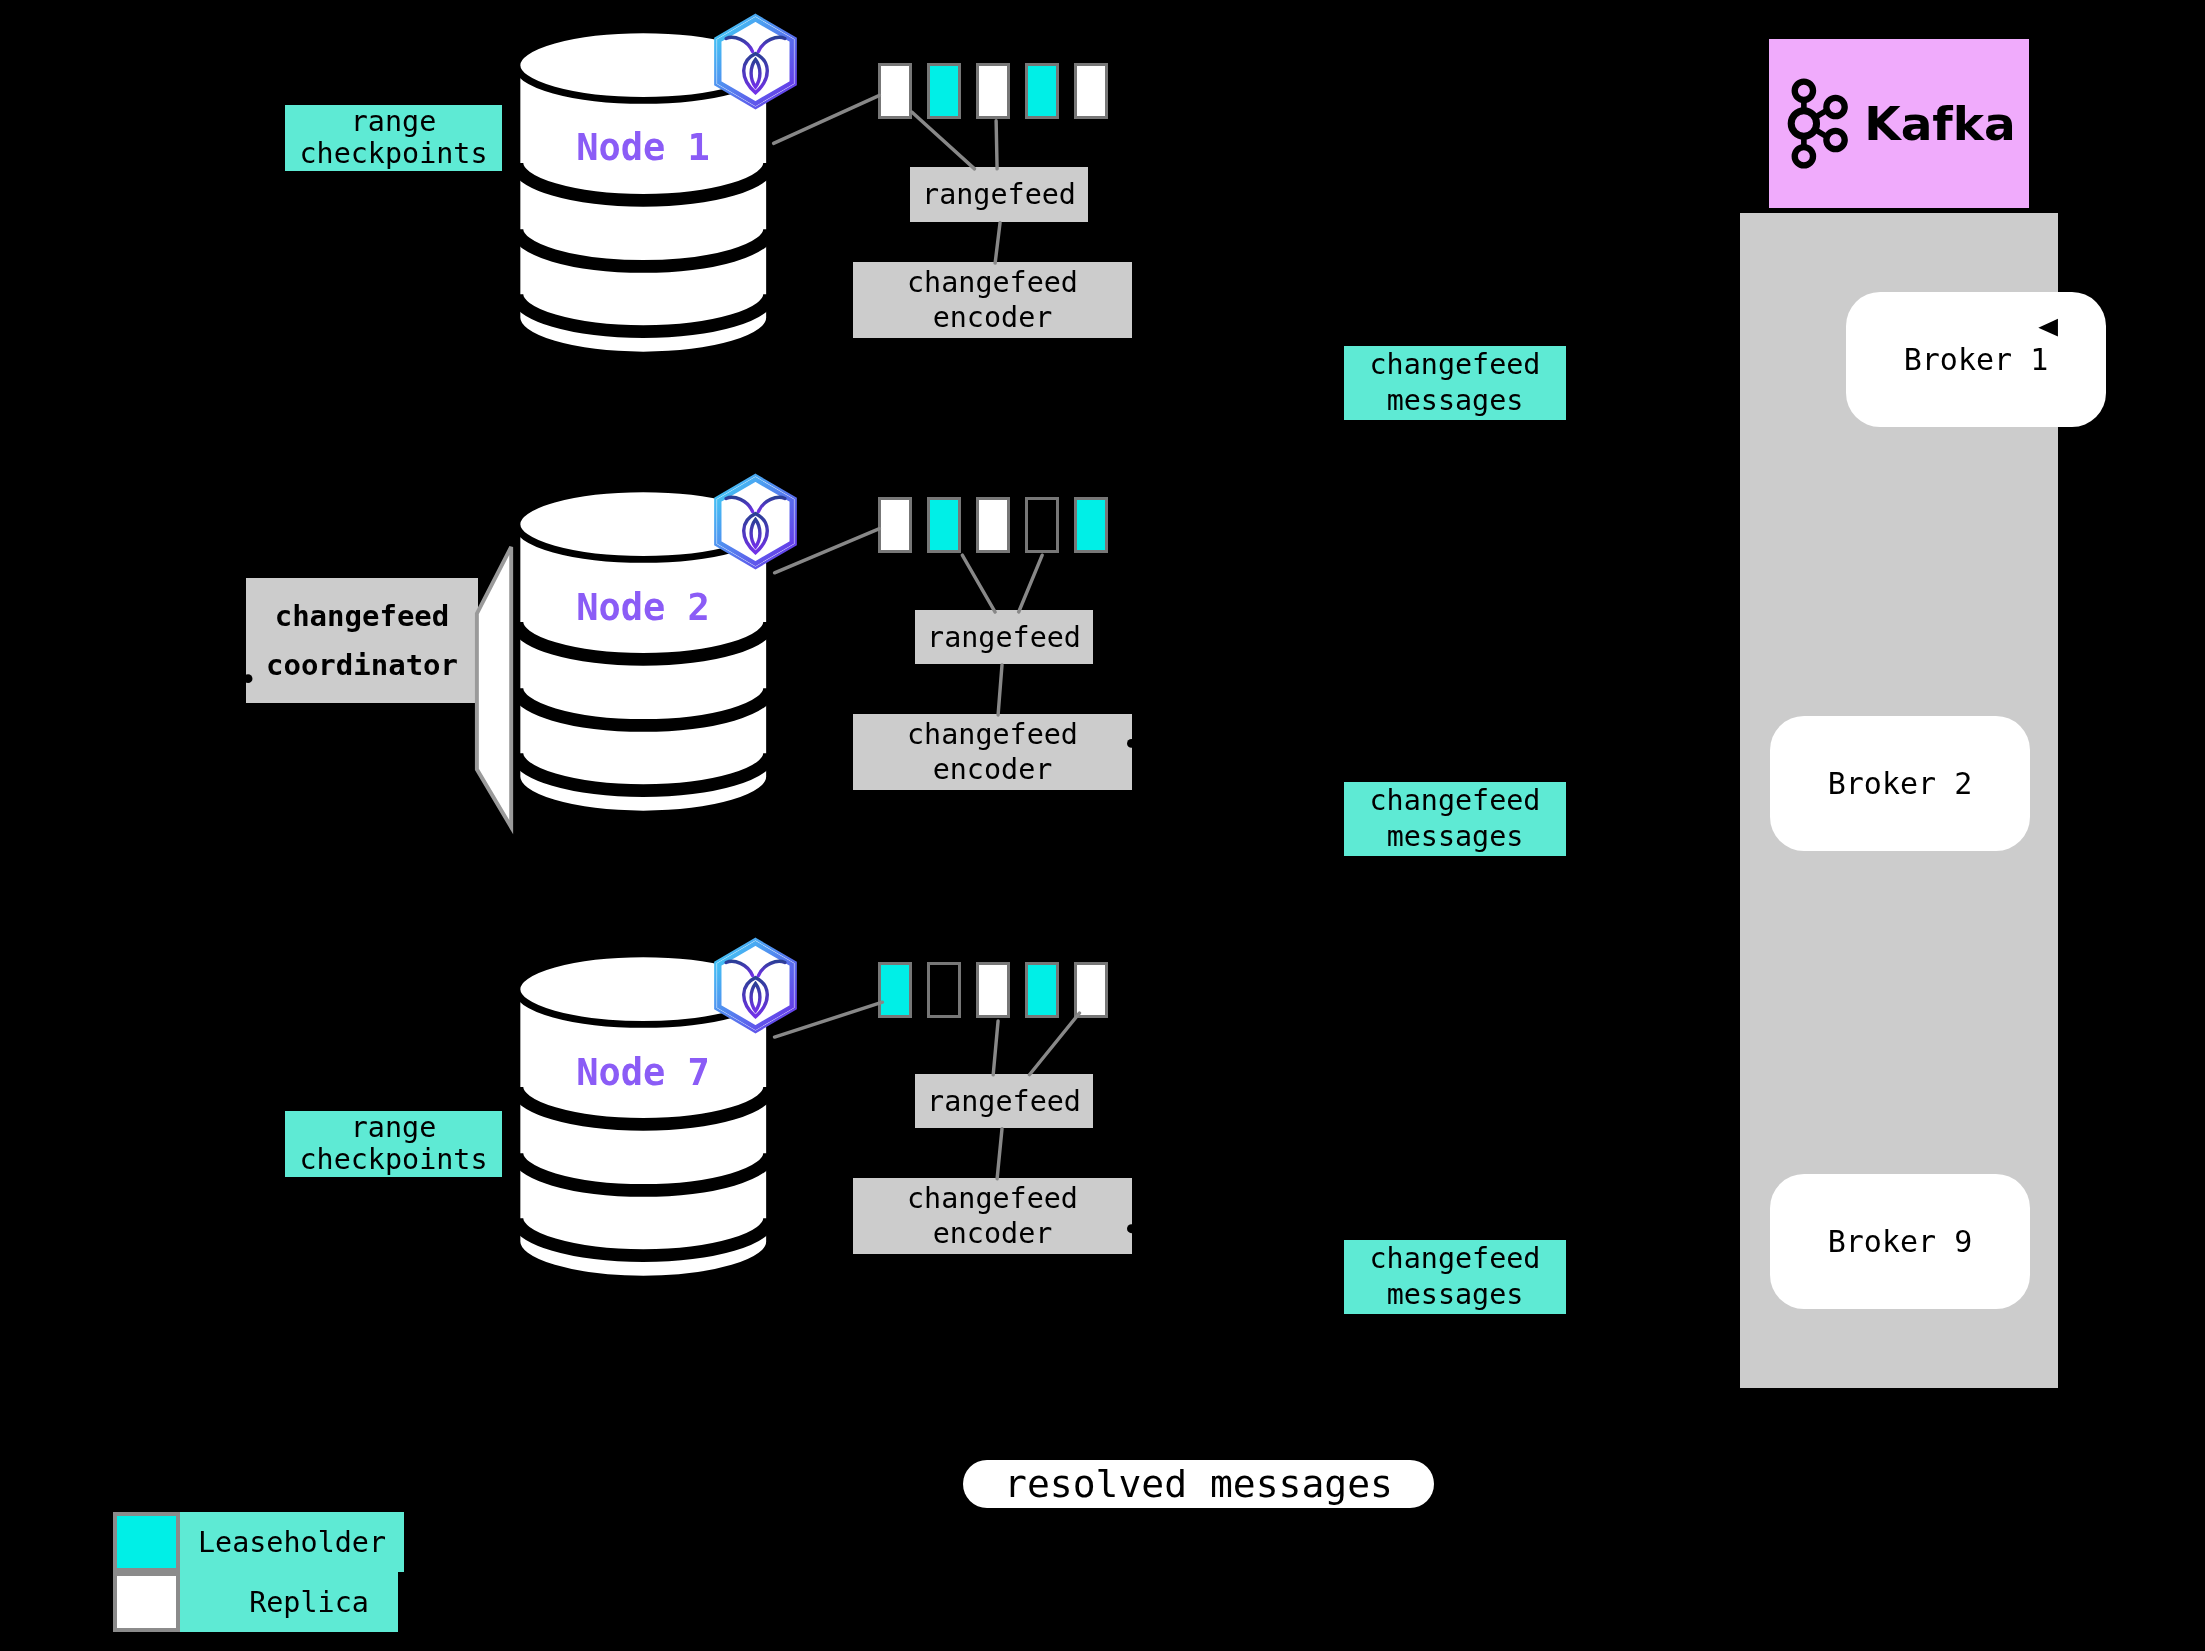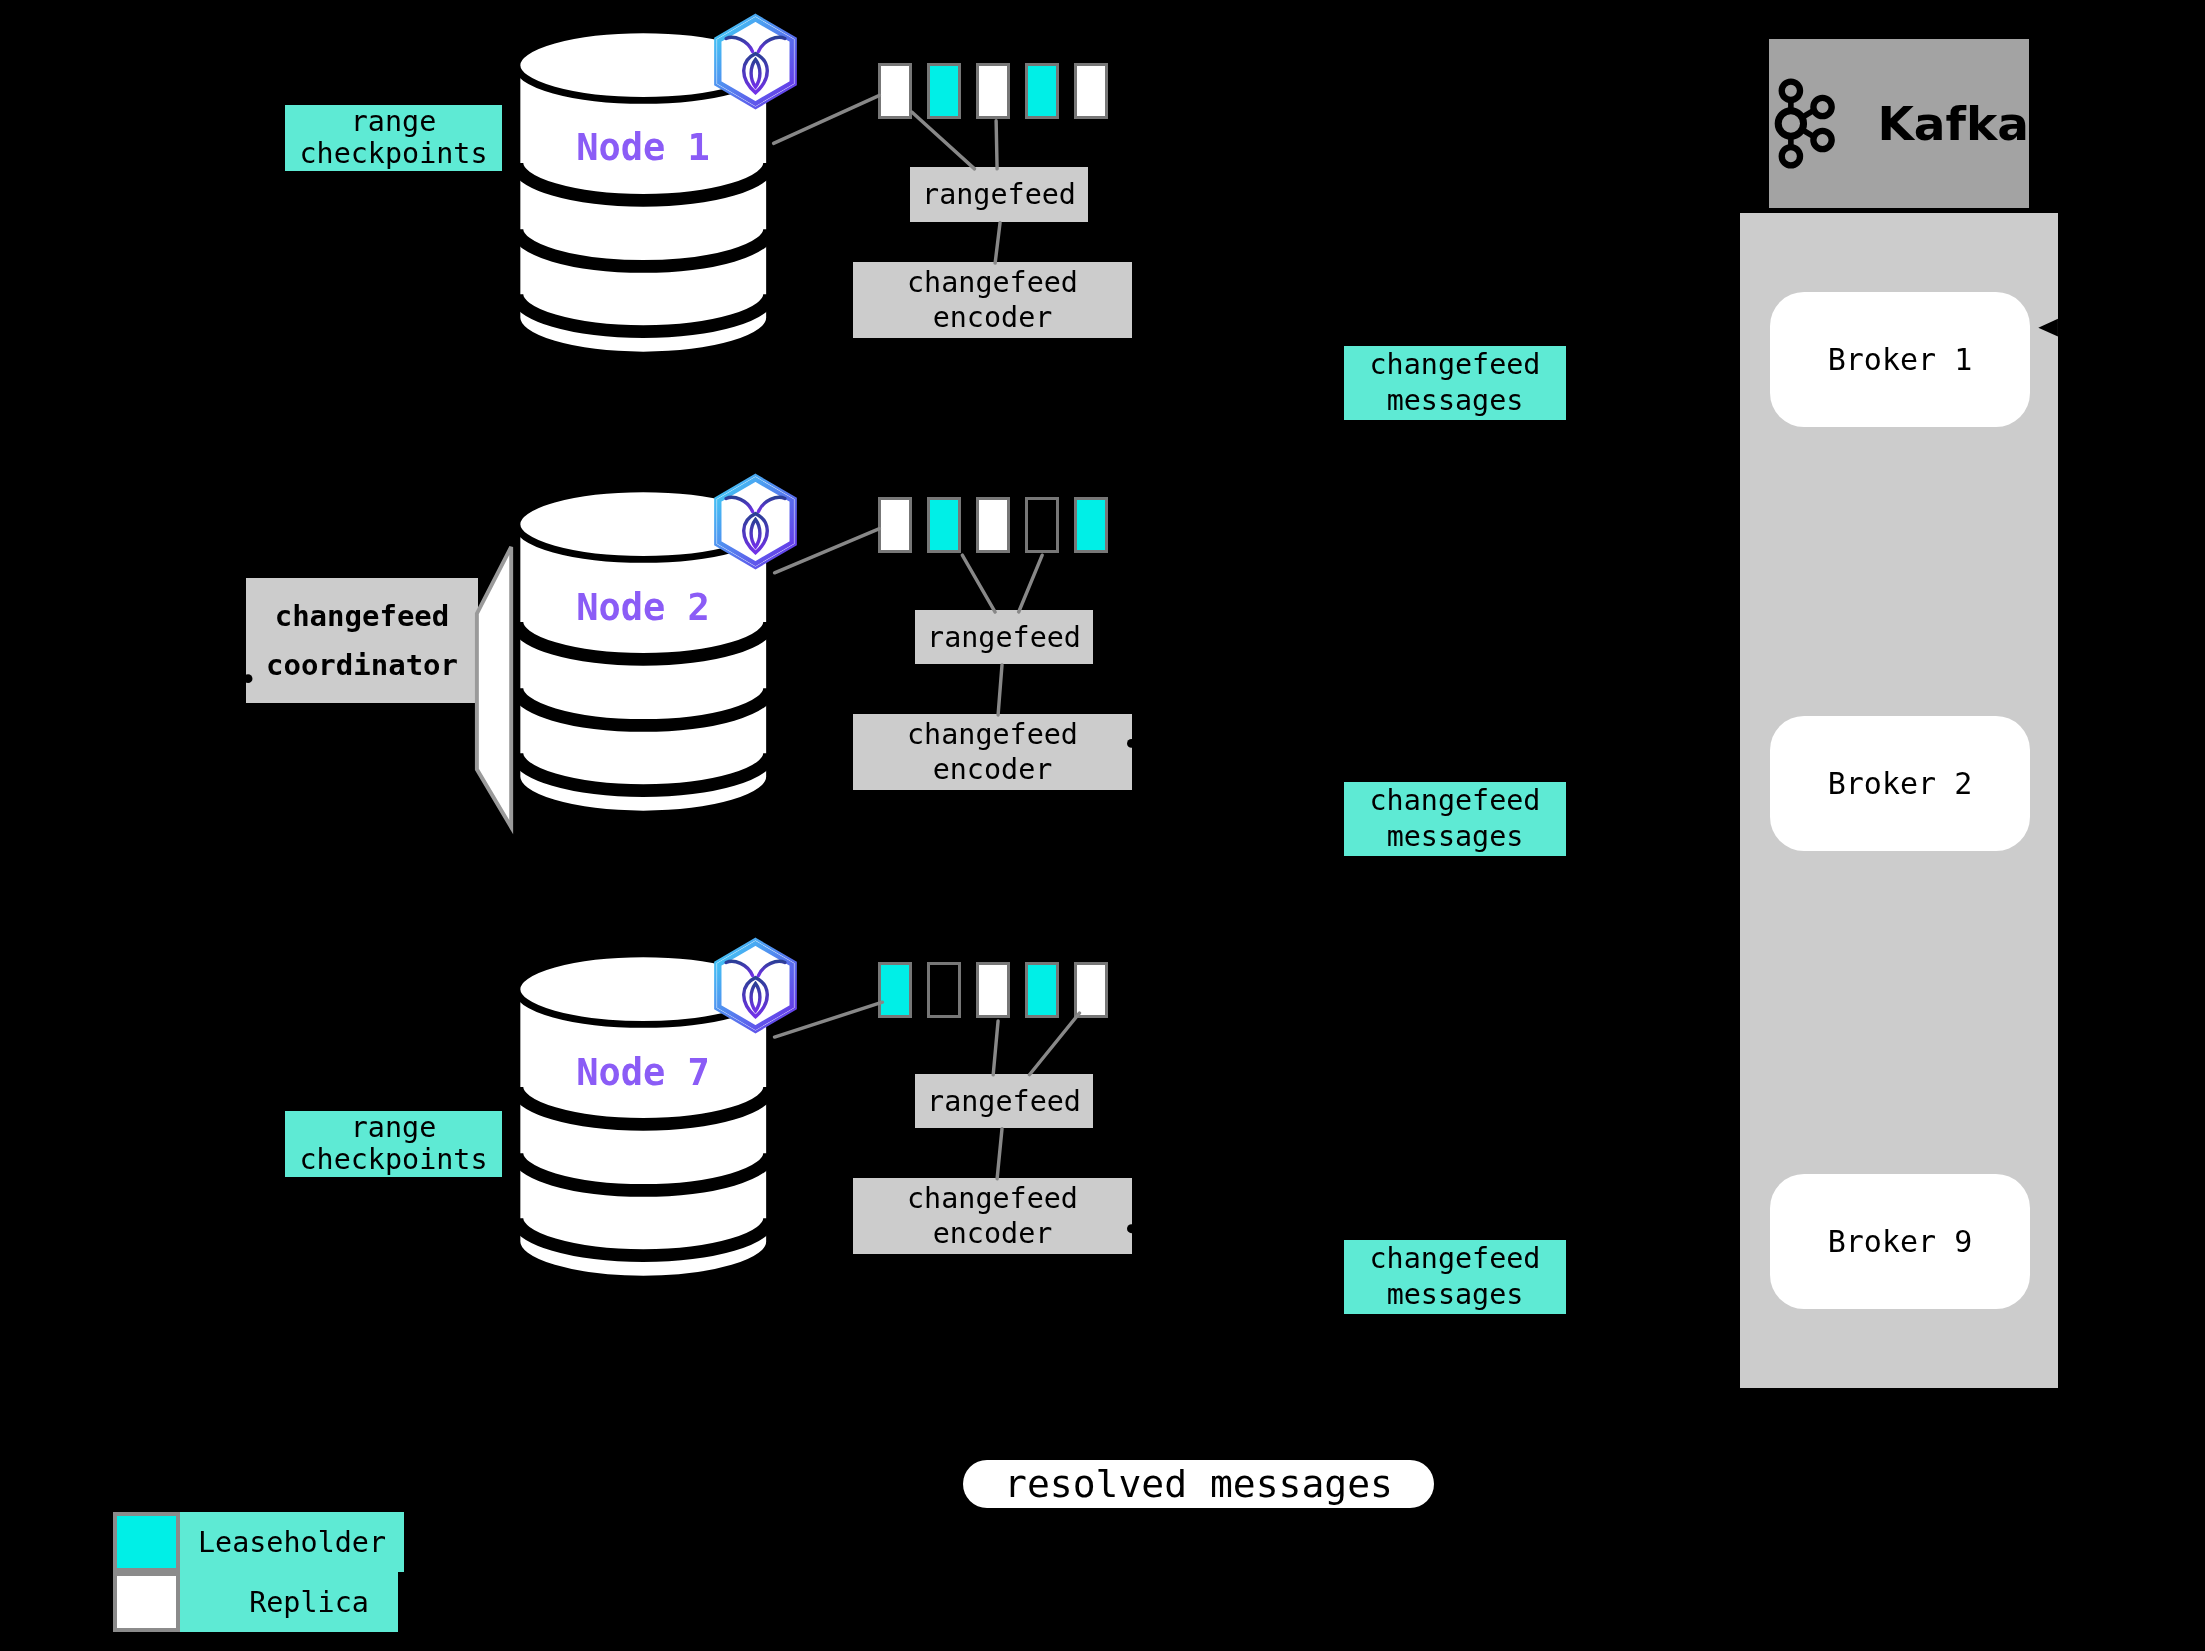--- a/index.html
+++ b/index.html
@@ -14,22 +14,22 @@
   .rect{position:absolute;width:34px;height:56px;border:3.9px solid #777777;box-sizing:border-box;}
   .rect[data-kind="leaseholder"]{background:#00efe7;}
   .rect[data-kind="replica"]{background:#ffffff;}
   .rect[data-kind="empty"]{background:#000000;}
   .nodelabel{position:absolute;width:260px;text-align:center;font-weight:bold;
              font-size:37px;color:#8b5cf6;}
   .broker{position:absolute;width:260px;height:135px;background:#ffffff;border-radius:34px;
           display:flex;align-items:center;justify-content:center;font-size:30px;color:#000;}
   .pill{position:absolute;background:#ffffff;border-radius:29px;display:flex;
         align-items:center;justify-content:center;font-size:38px;color:#000;}
-  .kafkabox{position:absolute;background:#a3a3a3;display:flex;align-items:center;
-            justify-content:space-between;gap:8px;}
+  .kafkabox{position:absolute;background:#f0abfc;display:flex;align-items:center;
+            justify-content:center;gap:8px;}
   .kafkaword{font-family:"DejaVu Sans","Liberation Sans",sans-serif;font-weight:bold;
              font-size:47px;color:#000;}
   .legend-swatch{position:absolute;width:67px;height:60px;border:4.9px solid #8b8b8b;box-sizing:border-box;}
   .legend-swatch[data-kind="leaseholder"]{background:#00efe7;}
   .legend-swatch[data-kind="replica"]{background:#ffffff;}
   svg{display:block;}
 </style>
 </head>
 <body>
 
@@ -169,21 +169,21 @@
         <line x1="62" y1="171" x2="62" y2="202" stroke-width="16"></line>
         <line x1="90" y1="120" x2="128" y2="97" stroke-width="16"></line>
         <line x1="90" y1="150" x2="128" y2="173" stroke-width="16"></line>
       </g>
     </svg>
     <span class="kafkaword">Kafka</span>
   </div>
 
   <div class="abs" style="left:1740px;top:213px;width:318px;height:1175px;background:#cccccc;"></div>
 
-  <div class="broker" style="left:1770px;top:292px;">Broker 1</div>
+  <div class="broker" style="left:1846px;top:292px;">Broker 1</div>
   <div class="broker" style="left:1770px;top:716px;">Broker 2</div>
   <div class="broker" style="left:1770px;top:1174px;">Broker 9</div>
 
   <div class="pill" style="left:963px;top:1460px;width:471px;height:48px;">resolved messages</div>
 
   <span class="legend-swatch" style="left:113px;top:1512px;" data-kind="leaseholder"></span>
   <span class="legend-swatch" style="left:113px;top:1572px;" data-kind="replica"></span>
   <div class="lbl whitebox" style="left:180px;top:1512px;width:224px;height:60px;">Leaseholder</div>
   <div class="lbl whitebox" style="left:180px;top:1572px;width:178px;height:60px;padding-left:40px;">Replica</div>
 

